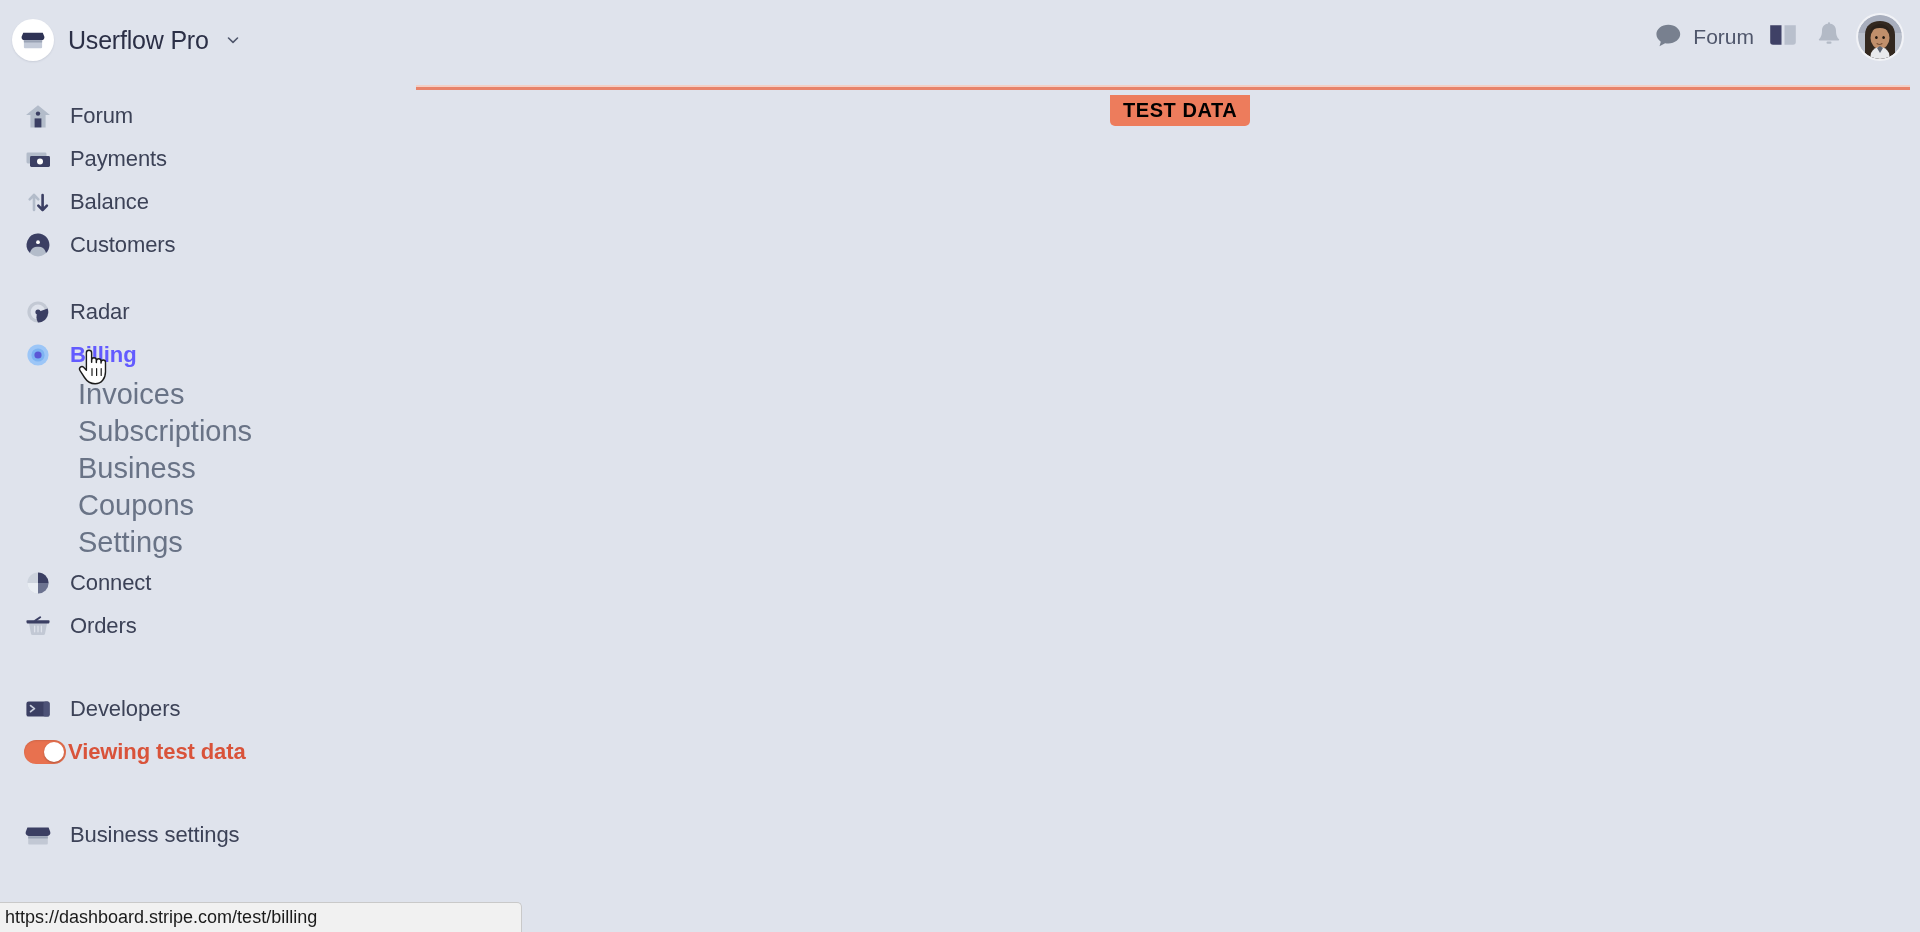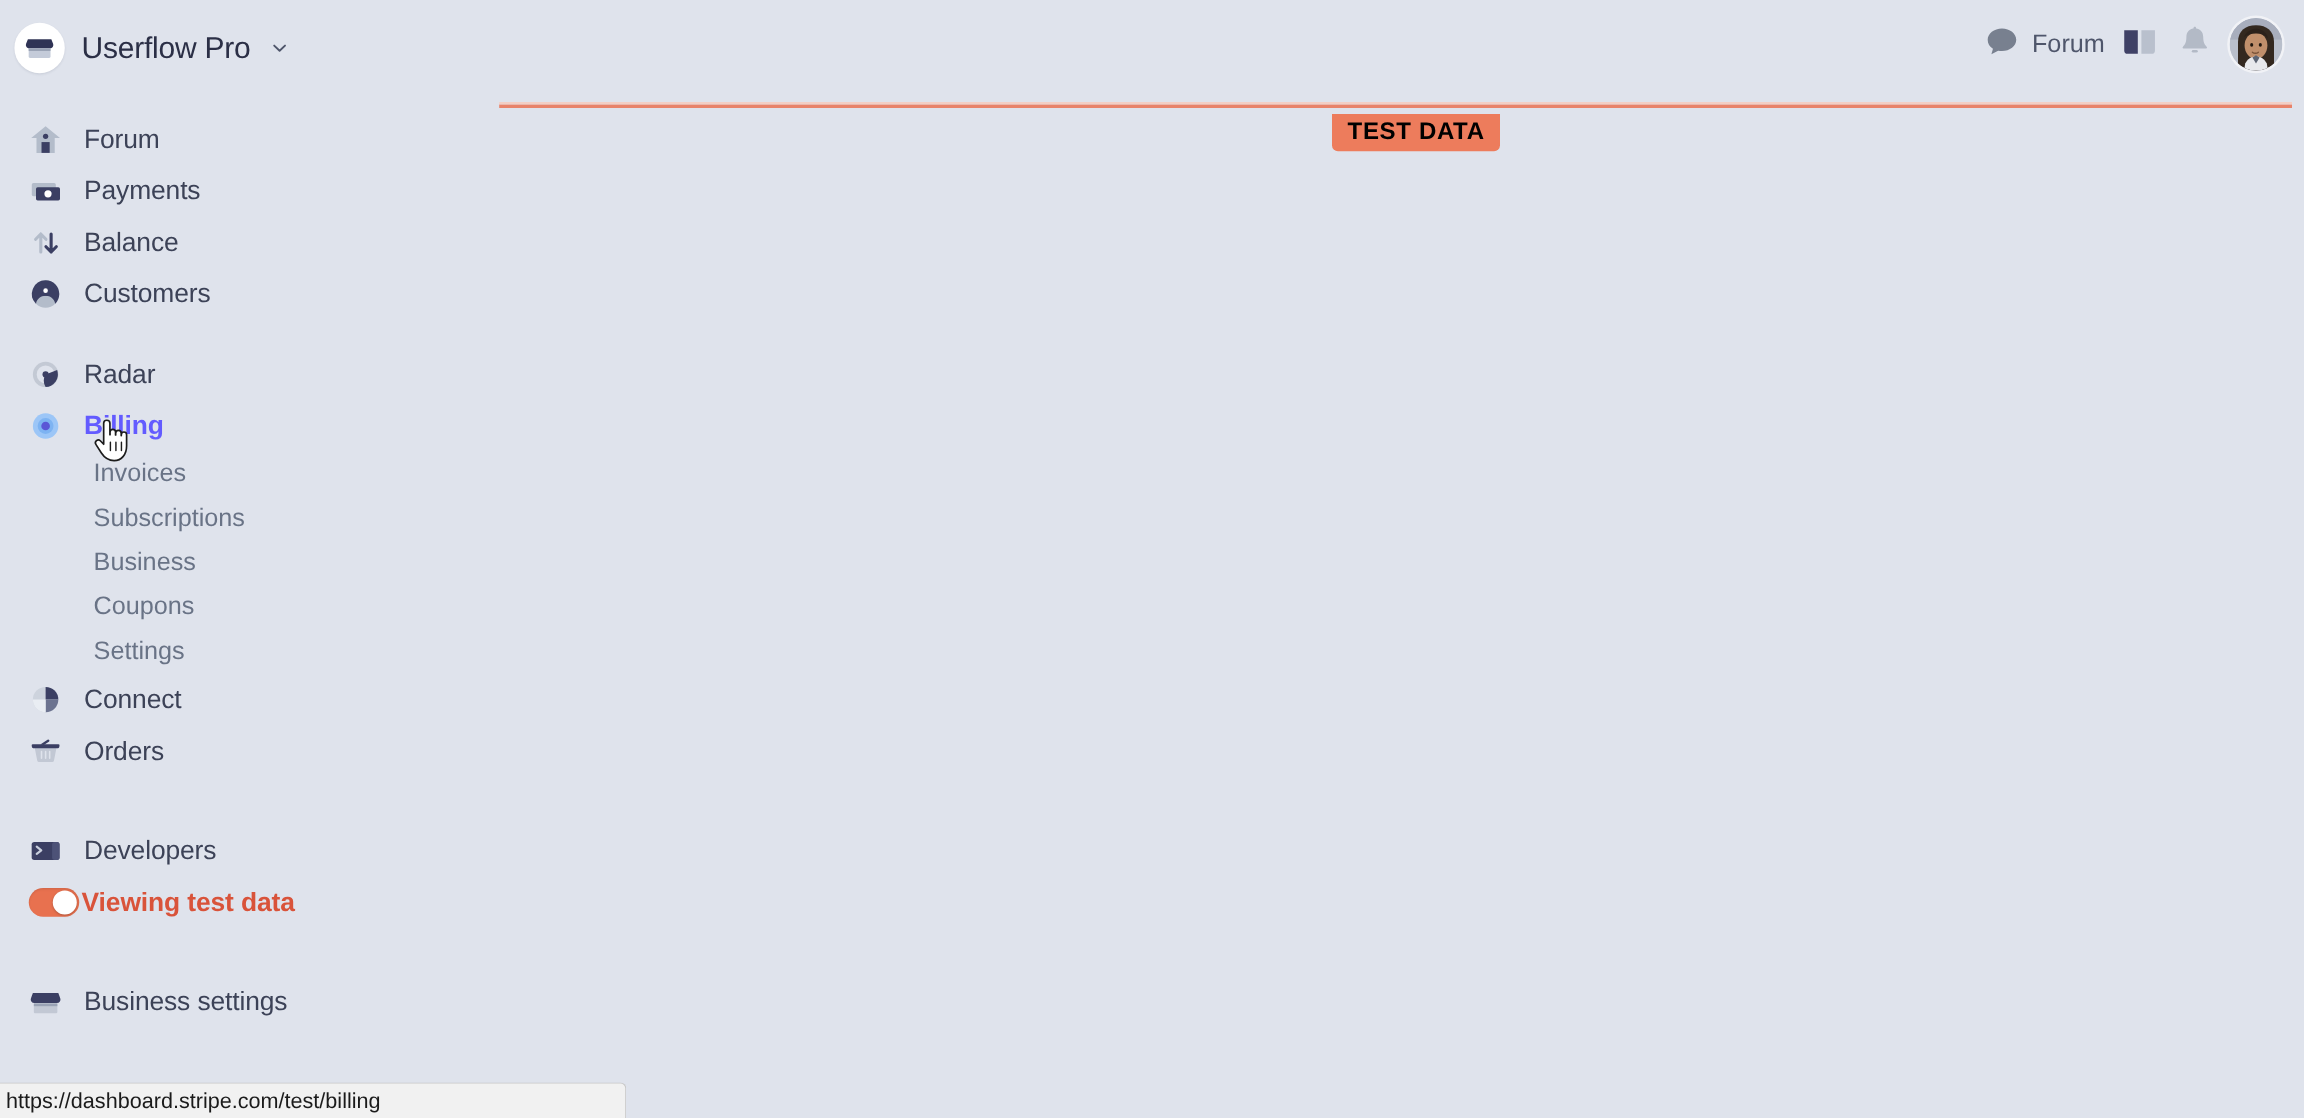--- a/index.html
+++ b/index.html
@@ -113,21 +113,21 @@
   }
   .nav-item.active .nav-label { color: #635bff; font-weight: 700; }
   .nav-item.testdata .nav-label { color: #d9533a; font-weight: 700; margin-left: 10px; }
 
   .nav-sub {
     display: flex; align-items: center;
     height: 37px;
     padding-left: 78px;
     cursor: pointer;
   }
-  .nav-sub-label { font-size: 21px; color: #697386; }
+  .nav-sub-label { font-size: 29px; color: #697386; }
 
   .nav-gap { height: 24px; }
   .nav-gap-lg { height: 40px; }
 
   .toggle {
     width: 42px; height: 24px; border-radius: 12px;
     background: #e8714f;
     position: relative;
     flex: 0 0 42px;
     box-shadow: inset 0 1px 2px rgba(0,0,0,.10);

